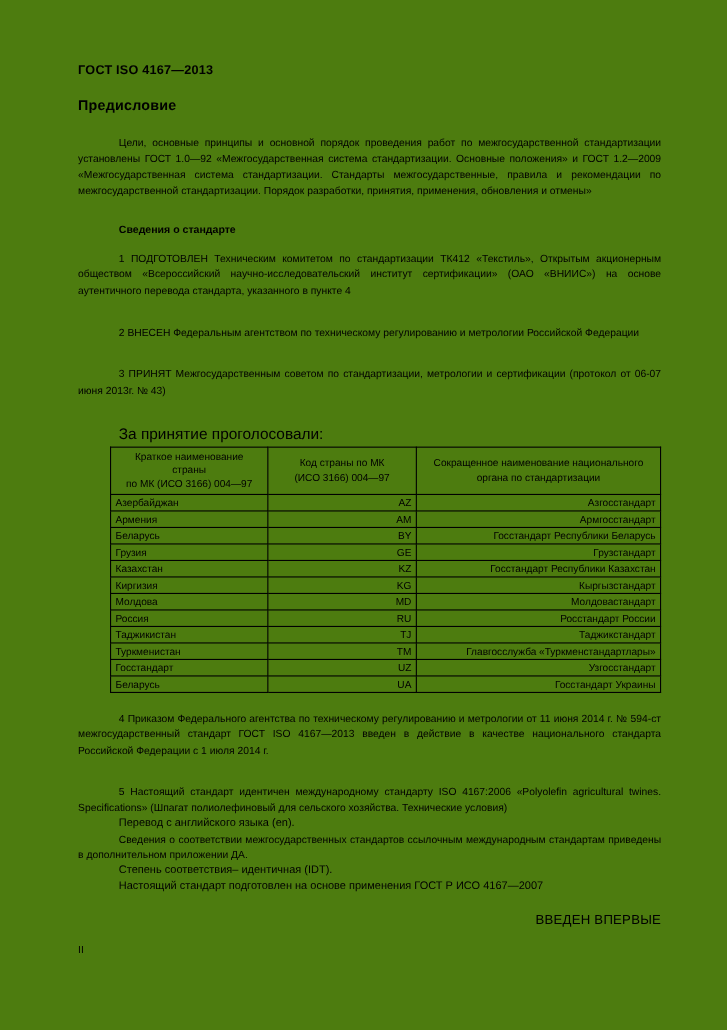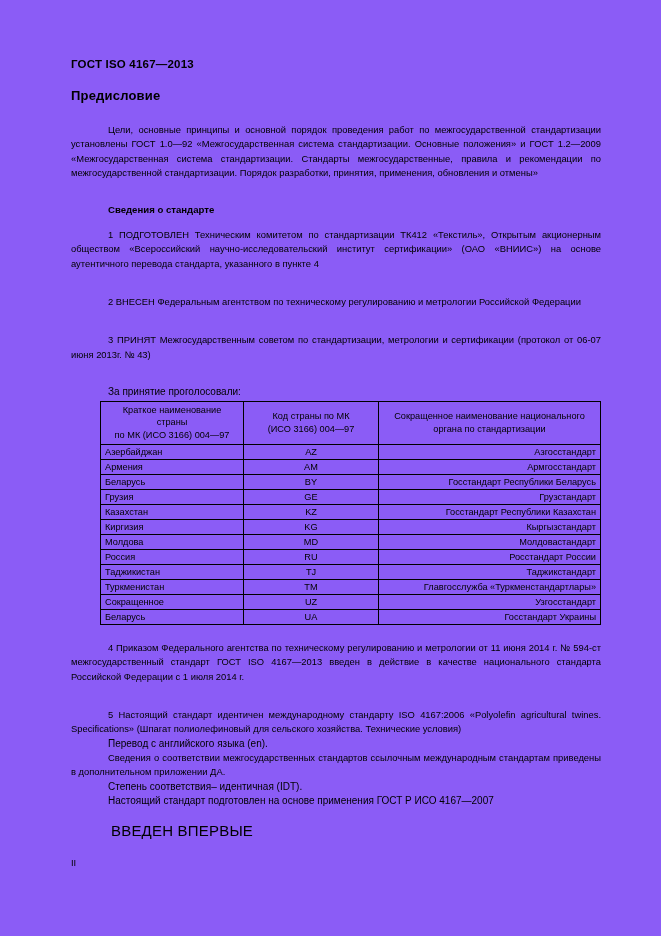--- a/index.html
+++ b/index.html
@@ -4,21 +4,21 @@
 <style>
   html, body {
     margin: 0;
     padding: 0;
     background: #ffffff;
   }
   .page {
     position: relative;
     width: 661px;
     height: 936px;
-    background: #8b5cf6;
+    background: #4d7c0f;
     font-family: "Liberation Sans", sans-serif;
     color: #000000;
     overflow: hidden;
     box-sizing: border-box;
   }
   .content {
     position: absolute;
     left: 71px;
     top: 58px;
     width: 530px;
@@ -43,21 +43,21 @@
     margin: 0 0 12px 0;
     text-indent: 37px;
   }
   .subhead {
     font-size: 9.6px;
     font-weight: bold;
     margin: 0 0 13px 0;
     padding-left: 37px;
   }
   .vote-lead {
-    font-size: 10px;
+    font-size: 14px;
     margin: 0 0 4px 0;
     padding-left: 37px;
   }
   table.vote-table {
     border-collapse: collapse;
     width: 500px;
     margin-left: 29px;
     table-layout: fixed;
   }
   table.vote-table td, table.vote-table th {
@@ -69,42 +69,43 @@
     vertical-align: middle;
   }
   table.vote-table thead th {
     text-align: center;
     padding: 2px 4px 3px 4px;
   }
   table.vote-table tbody td {
     height: 14px;
   }
   td.c-country { text-align: left; }
-  td.c-code { text-align: center; }
+  td.c-code { text-align: right; }
   td.c-body { text-align: right; }
   col.col-country { width: 143px; }
   col.col-code    { width: 135px; }
   col.col-body    { width: 222px; }
 
   .tight-block p.para { margin-bottom: 0; }
 
   .intro-line {
     font-size: 10px;
     line-height: 14.3px;
     margin: 0;
     padding-left: 37px;
   }
   .spacer-12 { height: 12px; }
   .spacer-16 { height: 16px; }
   .vvedeno {
-    font-size: 15px;
+    font-size: 12px;
     line-height: 14.3px;
     margin: 0;
     padding-left: 40px;
     letter-spacing: 0.2px;
+    text-align: right;
   }
   .page-number {
     position: absolute;
     left: 71px;
     top: 857px;
     font-size: 9.4px;
   }
 </style>
 </head>
 <body>
@@ -205,21 +206,21 @@
             <td class="c-country">Таджикистан</td>
             <td class="c-code">TJ</td>
             <td class="c-body">Таджикстандарт</td>
           </tr>
           <tr>
             <td class="c-country">Туркменистан</td>
             <td class="c-code">TM</td>
             <td class="c-body">Главгосслужба «Туркменстандартлары»</td>
           </tr>
           <tr>
-            <td class="c-country">Сокращенное</td>
+            <td class="c-country">Госстандарт</td>
             <td class="c-code">UZ</td>
             <td class="c-body">Узгосстандарт</td>
           </tr>
           <tr>
             <td class="c-country">Беларусь</td>
             <td class="c-code">UA</td>
             <td class="c-body">Госстандарт Украины</td>
           </tr>
         </tbody>
     </table>

